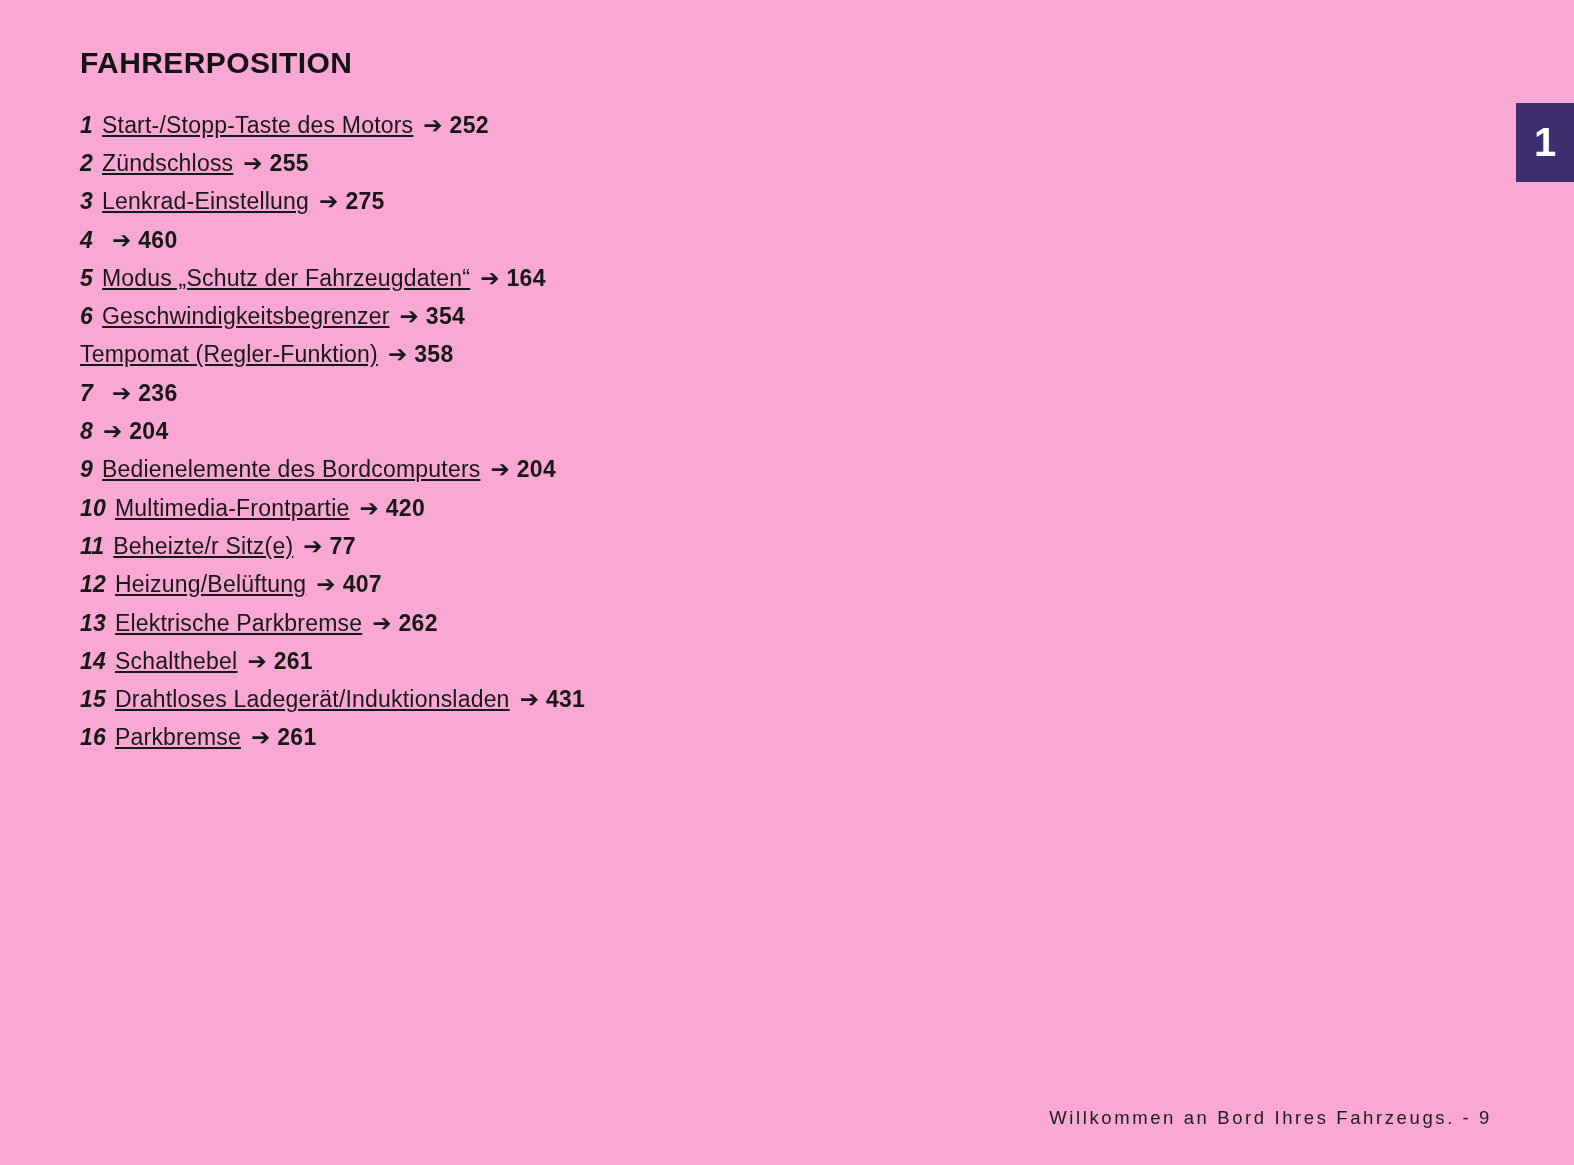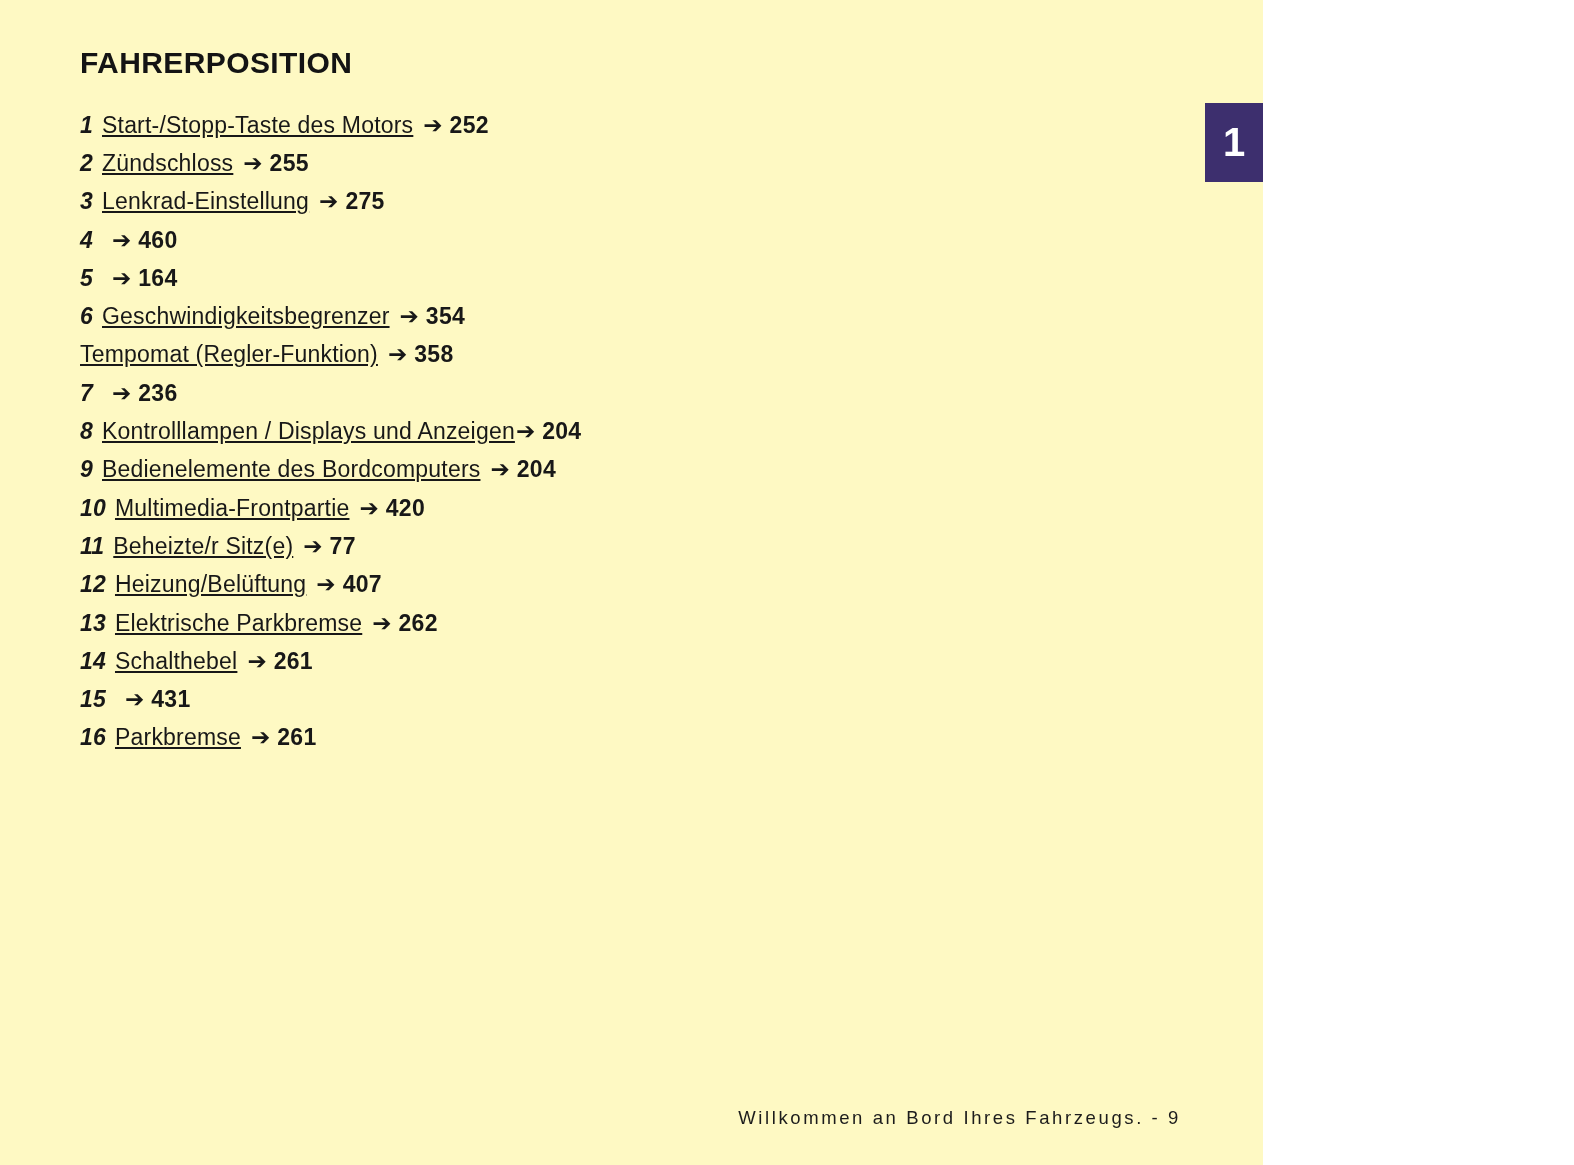--- a/index.html
+++ b/index.html
@@ -1,20 +1,20 @@
 <!DOCTYPE html>
 <html><head>
 <meta charset="utf-8">
 <style>
   html, body { margin: 0; padding: 0; background: #ffffff; }
   .page {
     position: relative;
-    width: 1263px;
+    width: 1574px;
     height: 1165px;
-    background: #fef9c3;
+    background: #f9a8d4;
     font-family: "Liberation Sans", sans-serif;
     overflow: hidden;
   }
   .title {
     position: absolute;
     left: 80px;
     top: 46px;
     margin: 0;
     font-size: 30px;
     font-weight: 800;
@@ -113,20 +113,21 @@
       </li>
 
       <li>
         <span class="num">4</span>
         <span class="arrow">➔</span>
         <span class="pagenum">460</span>
       </li>
 
       <li>
         <span class="num">5</span>
+        <span class="label">Modus „Schutz der Fahrzeugdaten“</span>
         <span class="arrow">➔</span>
         <span class="pagenum">164</span>
       </li>
 
       <li>
         <span class="num">6</span>
         <span class="label">Geschwindigkeitsbegrenzer</span>
         <span class="arrow">➔</span>
         <span class="pagenum">354</span>
       </li>
@@ -139,21 +140,20 @@
       </li>
 
       <li>
         <span class="num">7</span>
         <span class="arrow">➔</span>
         <span class="pagenum">236</span>
       </li>
 
       <li class="tight">
         <span class="num">8</span>
-        <span class="label">Kontrolllampen / Displays und Anzeigen</span>
         <span class="arrow">➔</span>
         <span class="pagenum">204</span>
       </li>
 
       <li>
         <span class="num">9</span>
         <span class="label">Bedienelemente des Bordcomputers</span>
         <span class="arrow">➔</span>
         <span class="pagenum">204</span>
       </li>
@@ -188,20 +188,21 @@
 
       <li>
         <span class="num">14</span>
         <span class="label">Schalthebel</span>
         <span class="arrow">➔</span>
         <span class="pagenum">261</span>
       </li>
 
       <li>
         <span class="num">15</span>
+        <span class="label">Drahtloses Ladegerät/Induktionsladen</span>
         <span class="arrow">➔</span>
         <span class="pagenum">431</span>
       </li>
 
       <li>
         <span class="num">16</span>
         <span class="label">Parkbremse</span>
         <span class="arrow">➔</span>
         <span class="pagenum">261</span>
       </li>

